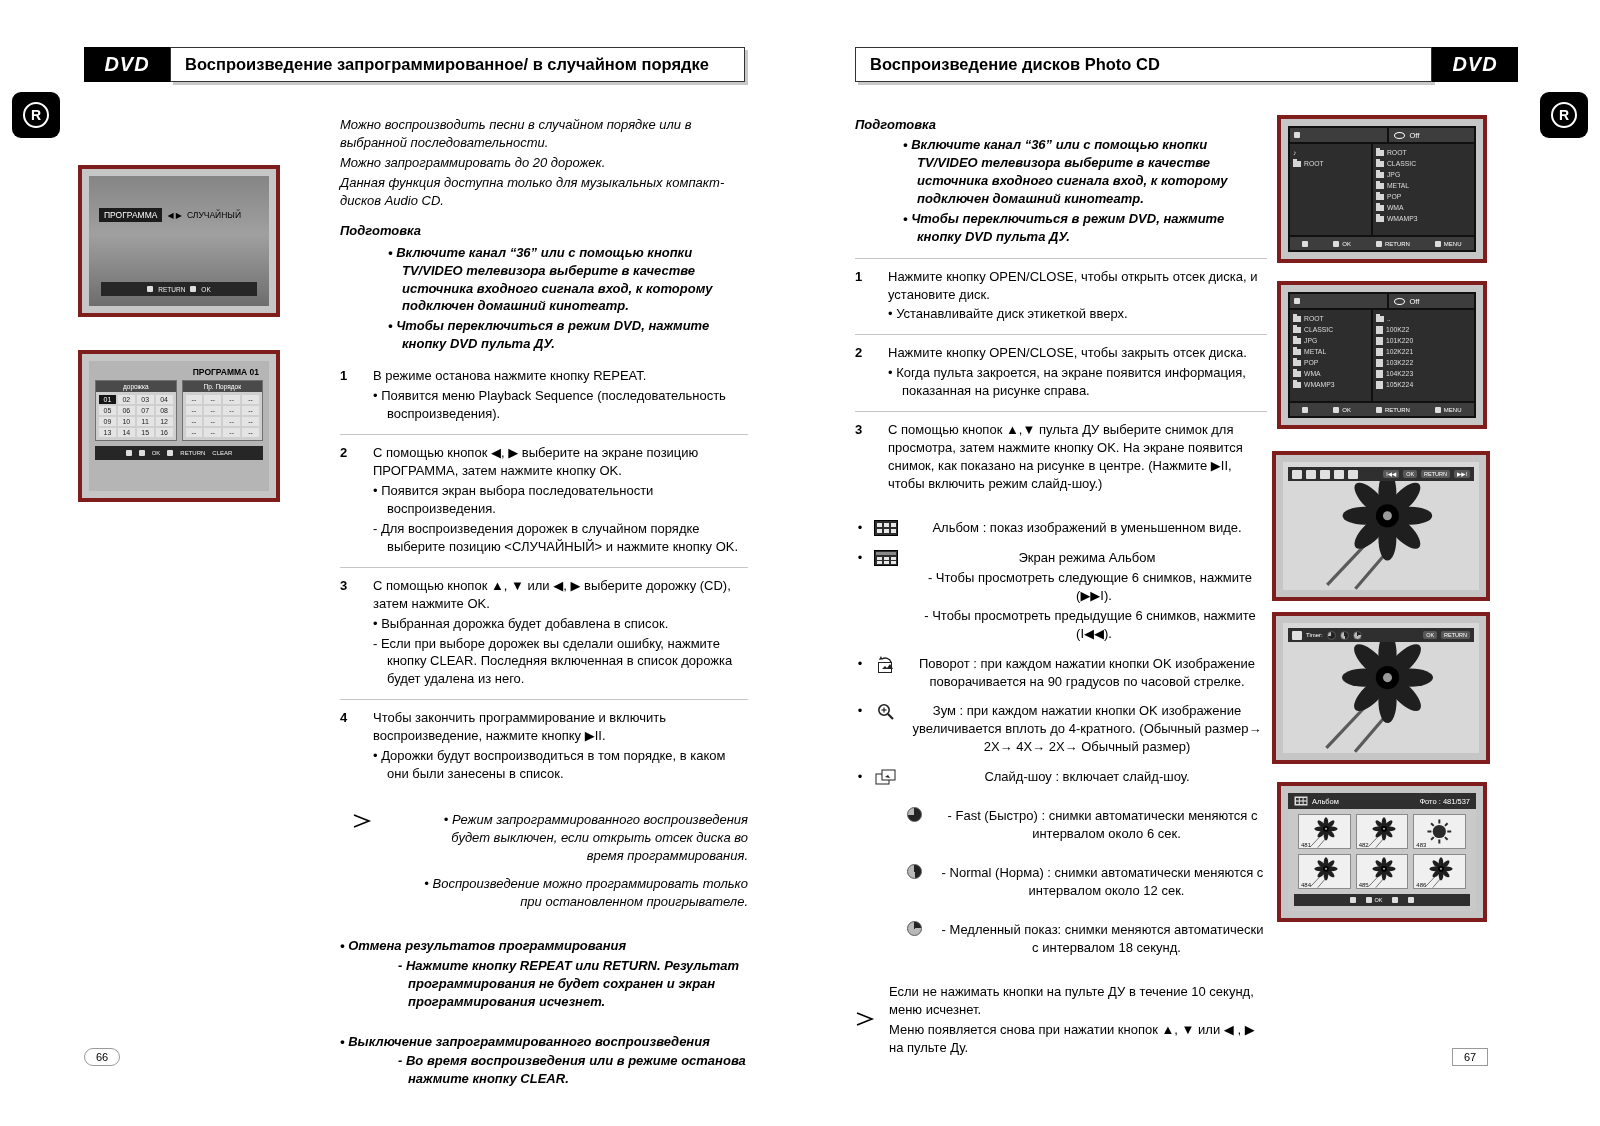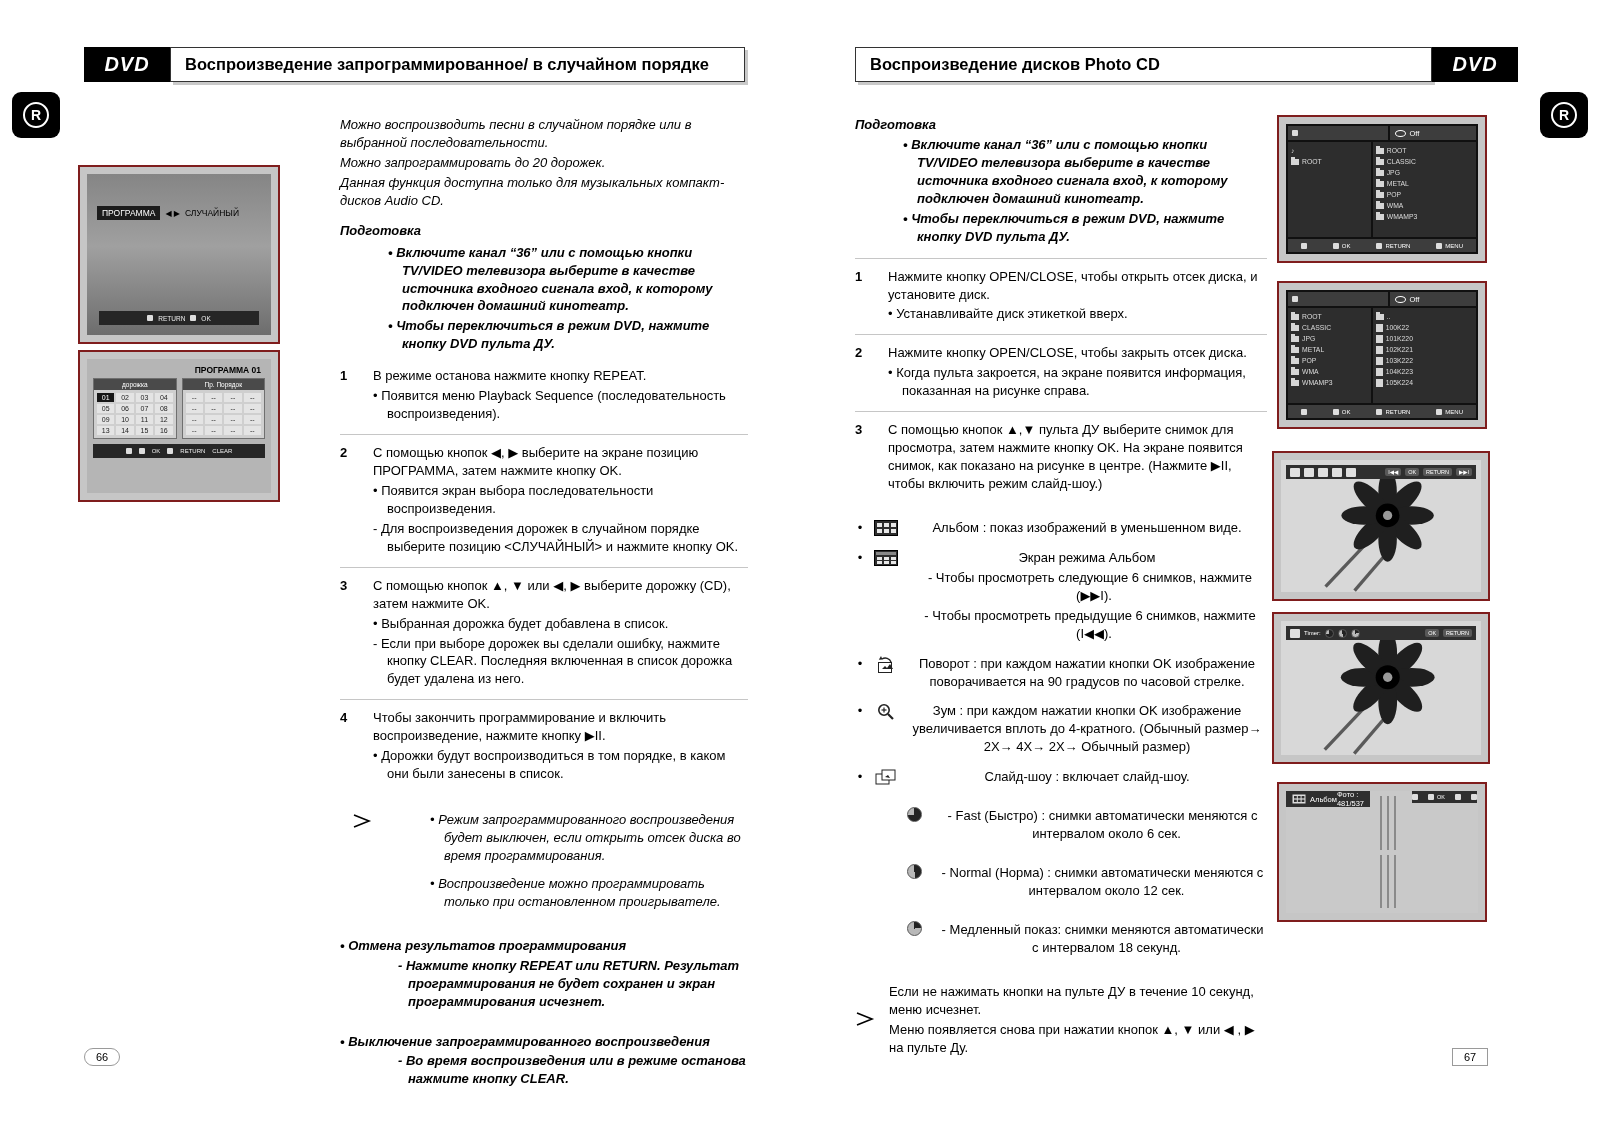--- a/index.html
+++ b/index.html
@@ -32,21 +32,21 @@
   .step-num { width:33px; flex:none; font-weight:bold; }
   .step-body { flex:1; }
   .sub { margin-top:2px !important; }
   .indent58 { margin-left:58px !important; padding-left:10px; text-indent:-10px; }
 
   .note-row { display:flex; gap:14px; margin-top:18px; }
   .note-arrow { flex:none; margin-top:2px; }
   .note-body { flex:1; }
 
   
-  .tv { background:#c6c6c6; border:2px solid #7f1d1d; padding:7px; }
+  .tv { background:#c6c6c6; border:4px solid #7f1d1d; padding:7px; }
   .tv-inner { width:100%; height:100%; position:relative; overflow:hidden; }
 
   
   .s1-inner { background:linear-gradient(#858585,#a0a0a0 45%,#6d6d6d); }
   .s1-menu { position:absolute; top:32px; left:10px; right:8px; display:flex; align-items:center; gap:5px; font-size:8.5px; }
   .s1-chip { background:#1c1c1c; color:#fff; padding:2px 5px; }
   .s1-arrows { font-size:8px; }
   .s1-bottom { position:absolute; bottom:10px; left:12px; right:12px; height:14px; background:#262626;
                color:#eee; font-size:6.5px; display:flex; align-items:center; justify-content:center; gap:5px; }
   .mini-ic { width:6px; height:6px; background:#ddd; display:inline-block; border-radius:1px; flex:none; }
@@ -90,21 +90,21 @@
   .spacer { flex:1; }
 
   
   .pie { width:15px; height:15px; border-radius:50%; border:1px solid #555; flex:none; }
   .pie-a { background:conic-gradient(#222 0 270deg, #b8b8b8 270deg 360deg); }
   .pie-b { background:conic-gradient(#222 0 180deg, #b8b8b8 180deg 360deg); }
   .pie-c { background:conic-gradient(#222 0 90deg, #b8b8b8 90deg 360deg); }
   .pie-sm { width:9px; height:9px; border-width:1px; }
 
   
-  .al-inner { background:#c9c9c9; display:flex; }
+  .al-inner { background:#c9c9c9; display:flex; flex-direction:column; }
   .al-head { height:16px; background:#2f2f2f; color:#fff; display:flex; align-items:center;
              justify-content:space-between; font-size:7.5px; padding:0 6px; }
   .al-head-l { display:flex; align-items:center; gap:4px; }
   .al-grid { flex:1; display:grid; grid-template-columns:repeat(3,1fr); grid-template-rows:1fr 1fr;
              gap:5px; padding:5px 10px; }
   .al-thumb { background:#f0f0f0; border:1px solid #8a8a8a; position:relative; overflow:hidden; }
   .al-thumb svg { position:absolute; inset:0; width:100%; height:100%; }
   .al-num { position:absolute; bottom:0; left:2px; font-size:6px; color:#111; z-index:2; }
   .al-bottom { height:12px; background:#2f2f2f; margin:0 6px 5px 6px; color:#fff; font-size:5.5px;
                display:flex; align-items:center; justify-content:center; gap:10px; }
@@ -169,21 +169,21 @@
   </div>
   <div class="abs dvd-badge" style="left:1432px;top:47px;width:86px;height:35px;">DVD</div>
 
   <div class="abs r-badge" style="left:12px;top:92px;width:48px;height:46px;">
     <div class="r-circle">R</div>
   </div>
   <div class="abs r-badge" style="left:1540px;top:92px;width:48px;height:46px;">
     <div class="r-circle">R</div>
   </div>
 
-  <div class="abs tv" style="left:78px;top:165px;width:202px;height:179px;">
+  <div class="abs tv" style="left:78px;top:165px;width:202px;height:152px;">
     <div class="tv-inner s1-inner">
       <div class="s1-menu">
         <span class="s1-chip">ПРОГРАММА</span>
         <span class="s1-arrows">◀ ▶</span>
         <span>СЛУЧАЙНЫЙ</span>
       </div>
       <div class="s1-bottom">
         <span class="mini-ic"></span>
         <span>RETURN</span>
         <span class="mini-ic"></span>
@@ -295,21 +295,21 @@
         <p class="hang sub">• Дорожки будут воспроизводиться в том порядке, в каком они были занесены в список.</p>
       </div>
     </div>
 
     <div class="note-row" style="margin-top:26px; margin-left:12px;">
       <span class="note-arrow">
         <svg width="20" height="16" viewBox="0 0 20 16">
             <path d="M2 2 L17 8 L2 14" fill="none" stroke="#000" stroke-width="1.6"></path>
           </svg>
       </span>
-      <div class="note-body italic" style="margin-left:44px;">
+      <div class="note-body italic" style="margin-left:28px;text-align:right;">
         <p class="hang">• Режим запрограммированного воспроизведения будет выключен, если открыть отсек диска во время программирования.</p>
         <p class="hang mt10">• Воспроизведение можно программировать только при остановленном проигрывателе.</p>
       </div>
     </div>
 
     <p class="bi" style="margin-top:24px;">• Отмена результатов программирования</p>
     <p class="bi indent58">- Нажмите кнопку REPEAT или RETURN. Результат программирования не будет сохранен и экран программирования исчезнет.</p>
 
     <p class="bi" style="margin-top:22px;">• Выключение запрограммированного воспроизведения</p>
     <p class="bi indent58">- Во время воспроизведения или в режиме останова нажмите кнопку CLEAR.</p>

